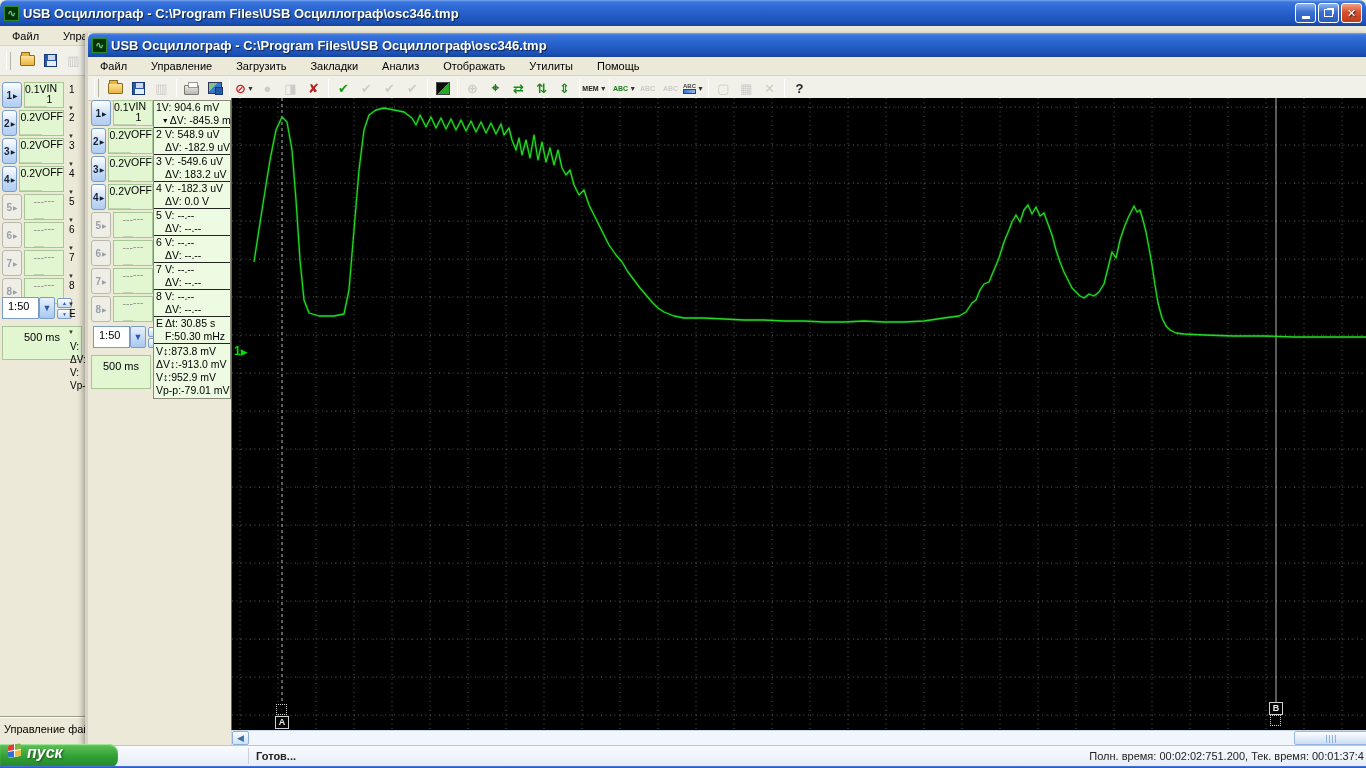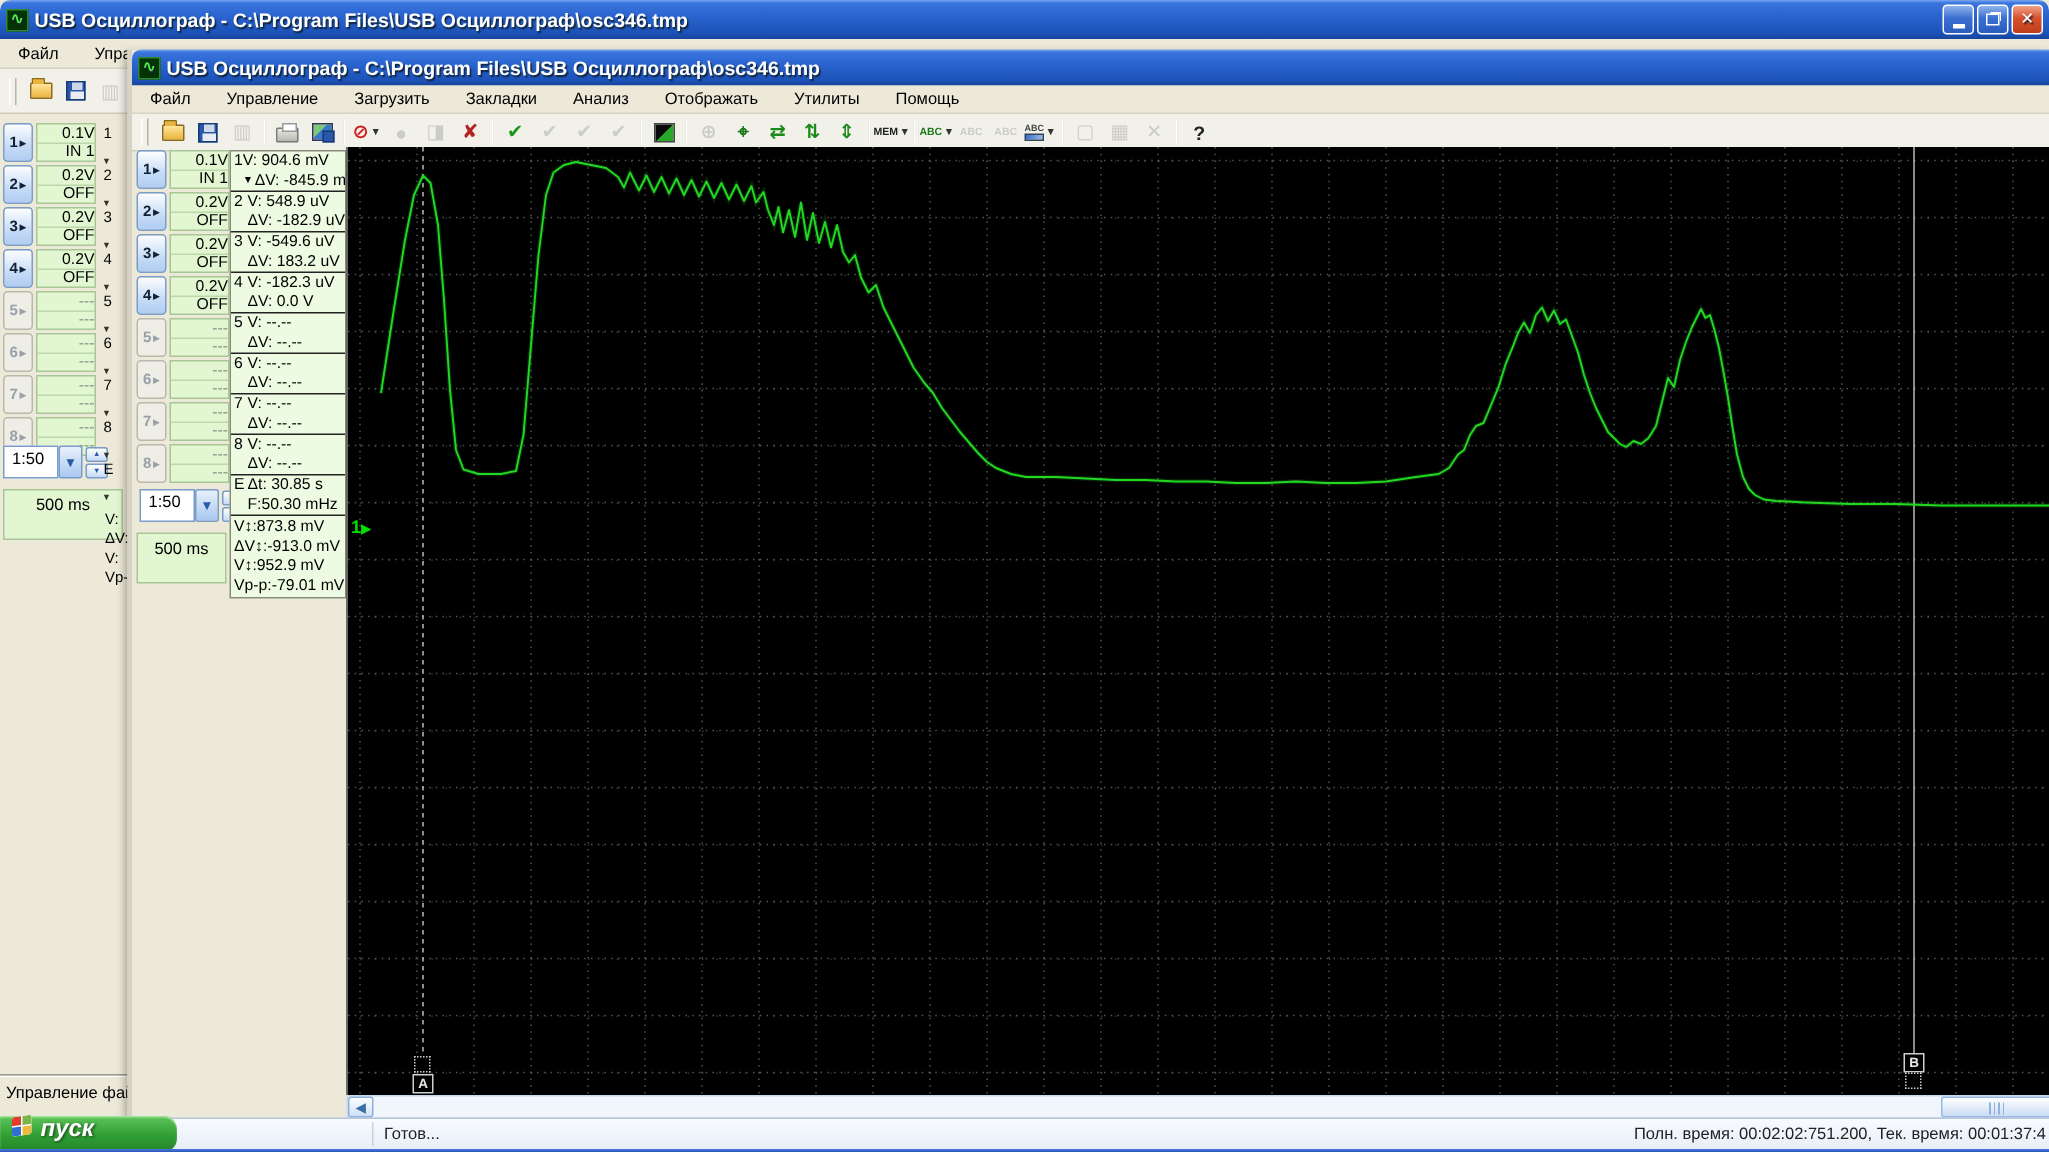--- a/index.html
+++ b/index.html
@@ -57,21 +57,21 @@
 .i-abcbox .bar{width:13px;height:5px;background:linear-gradient(90deg,#3a6fd0,#9ab8e8);border:1px solid #345;}
 
 
 .ch-row{display:flex;align-items:stretch;margin-bottom:2px;height:26px;}
 .ch-btn{width:20px;font-size:10px;font-weight:bold;color:#123;
   background:linear-gradient(180deg,#fdfeff,#c6dbf7 60%,#b0cdf2);
   border:1px solid #7a9cc9;border-radius:3px;display:flex;align-items:center;justify-content:center;}
 .ch-btn .tri{font-size:6px;margin-left:1px;}
 .ch-btn.disabled{color:#99a0a8;background:#eeeee6;border-color:#b8b8ae;}
 .ch-cell{flex:1;margin-left:2px;background:#e2f6d2;border:1px solid #a9c696;
-  font-size:10.5px;text-align:right;display:flex;flex-direction:column;justify-content:center;}
+  font-size:10.5px;text-align:left;display:flex;flex-direction:row;justify-content:center;}
 .ch-cell .l1{border-bottom:1px solid #bcd8aa;line-height:12px;}
 .ch-cell .l2{line-height:11px;}
 .ch-cell.disabled{color:#8a9284;}
 .combo-row{display:flex;align-items:center;height:16px;}
 .combo-box{background:#fff;border:1px solid #7a9cc9;font-size:11px;
   padding:2px 3px 2px 5px;flex:1;height:22px;}
 .combo-btn{width:16px;height:22px;background:linear-gradient(180deg,#e8f1fd,#a8c8f0);
   border:1px solid #7a9cc9;border-radius:2px;color:#2a5aa8;font-size:9px;
   display:flex;align-items:center;justify-content:center;}
 .spinner{display:flex;flex-direction:column;margin-left:2px;gap:1px;}
@@ -112,21 +112,21 @@
   background:linear-gradient(180deg,#fdfeff,#cbdcf4);}
 .scroll-thumb::after{content:"";position:absolute;left:50%;top:3px;margin-left:-5px;width:10px;height:8px;
   background:repeating-linear-gradient(90deg,#8fb2dd 0 1px,transparent 1px 3px);}
 
 
 #outer-status{background:#ece9d8;border-top:1px solid #9a9a8a;box-shadow:inset 0 1px 0 #fff;
   font-size:11px;padding:6px 0 0 4px;}
 #bottom-bar{background:linear-gradient(180deg,#f8fbff,#e8eef8);border-top:1px solid #b8c4d8;font-size:11px;color:#222;}
 #bottom-bar .divider{position:absolute;left:248px;top:2px;bottom:2px;width:1px;background:#c8d0dc;}
 #status-right{position:absolute;right:2px;top:4px;white-space:nowrap;}
-#status-left{position:absolute;left:256px;top:4px;}
+#status-left{position:absolute;left:256px;top:4px;font-weight:bold;}
 #start-btn{background:linear-gradient(180deg,#5fc45a,#2f9e33 55%,#27842b);
   border-radius:0 9px 9px 0;display:flex;align-items:flex-start;color:#fff;
   font-weight:bold;font-style:italic;font-size:16px;padding:0 14px 0 8px;
   text-shadow:1px 1px 2px #1a4d1a;box-shadow:inset 0 1px 1px #a8e8a0;}
 .flag{width:13px;height:13px;display:grid;grid-template:1fr 1fr/1fr 1fr;gap:1px;
   background:#fff;transform:skewY(-8deg);margin-right:6px;border-radius:2px;overflow:hidden;}
 .flag i:nth-child(1){background:#e23d2d;}.flag i:nth-child(2){background:#7ab648;}
 .flag i:nth-child(3){background:#2f6fd0;}.flag i:nth-child(4){background:#f0b93a;}
 #blue-strip{background:linear-gradient(180deg,#4a7ae0,#2a55b8);}
 </style>

